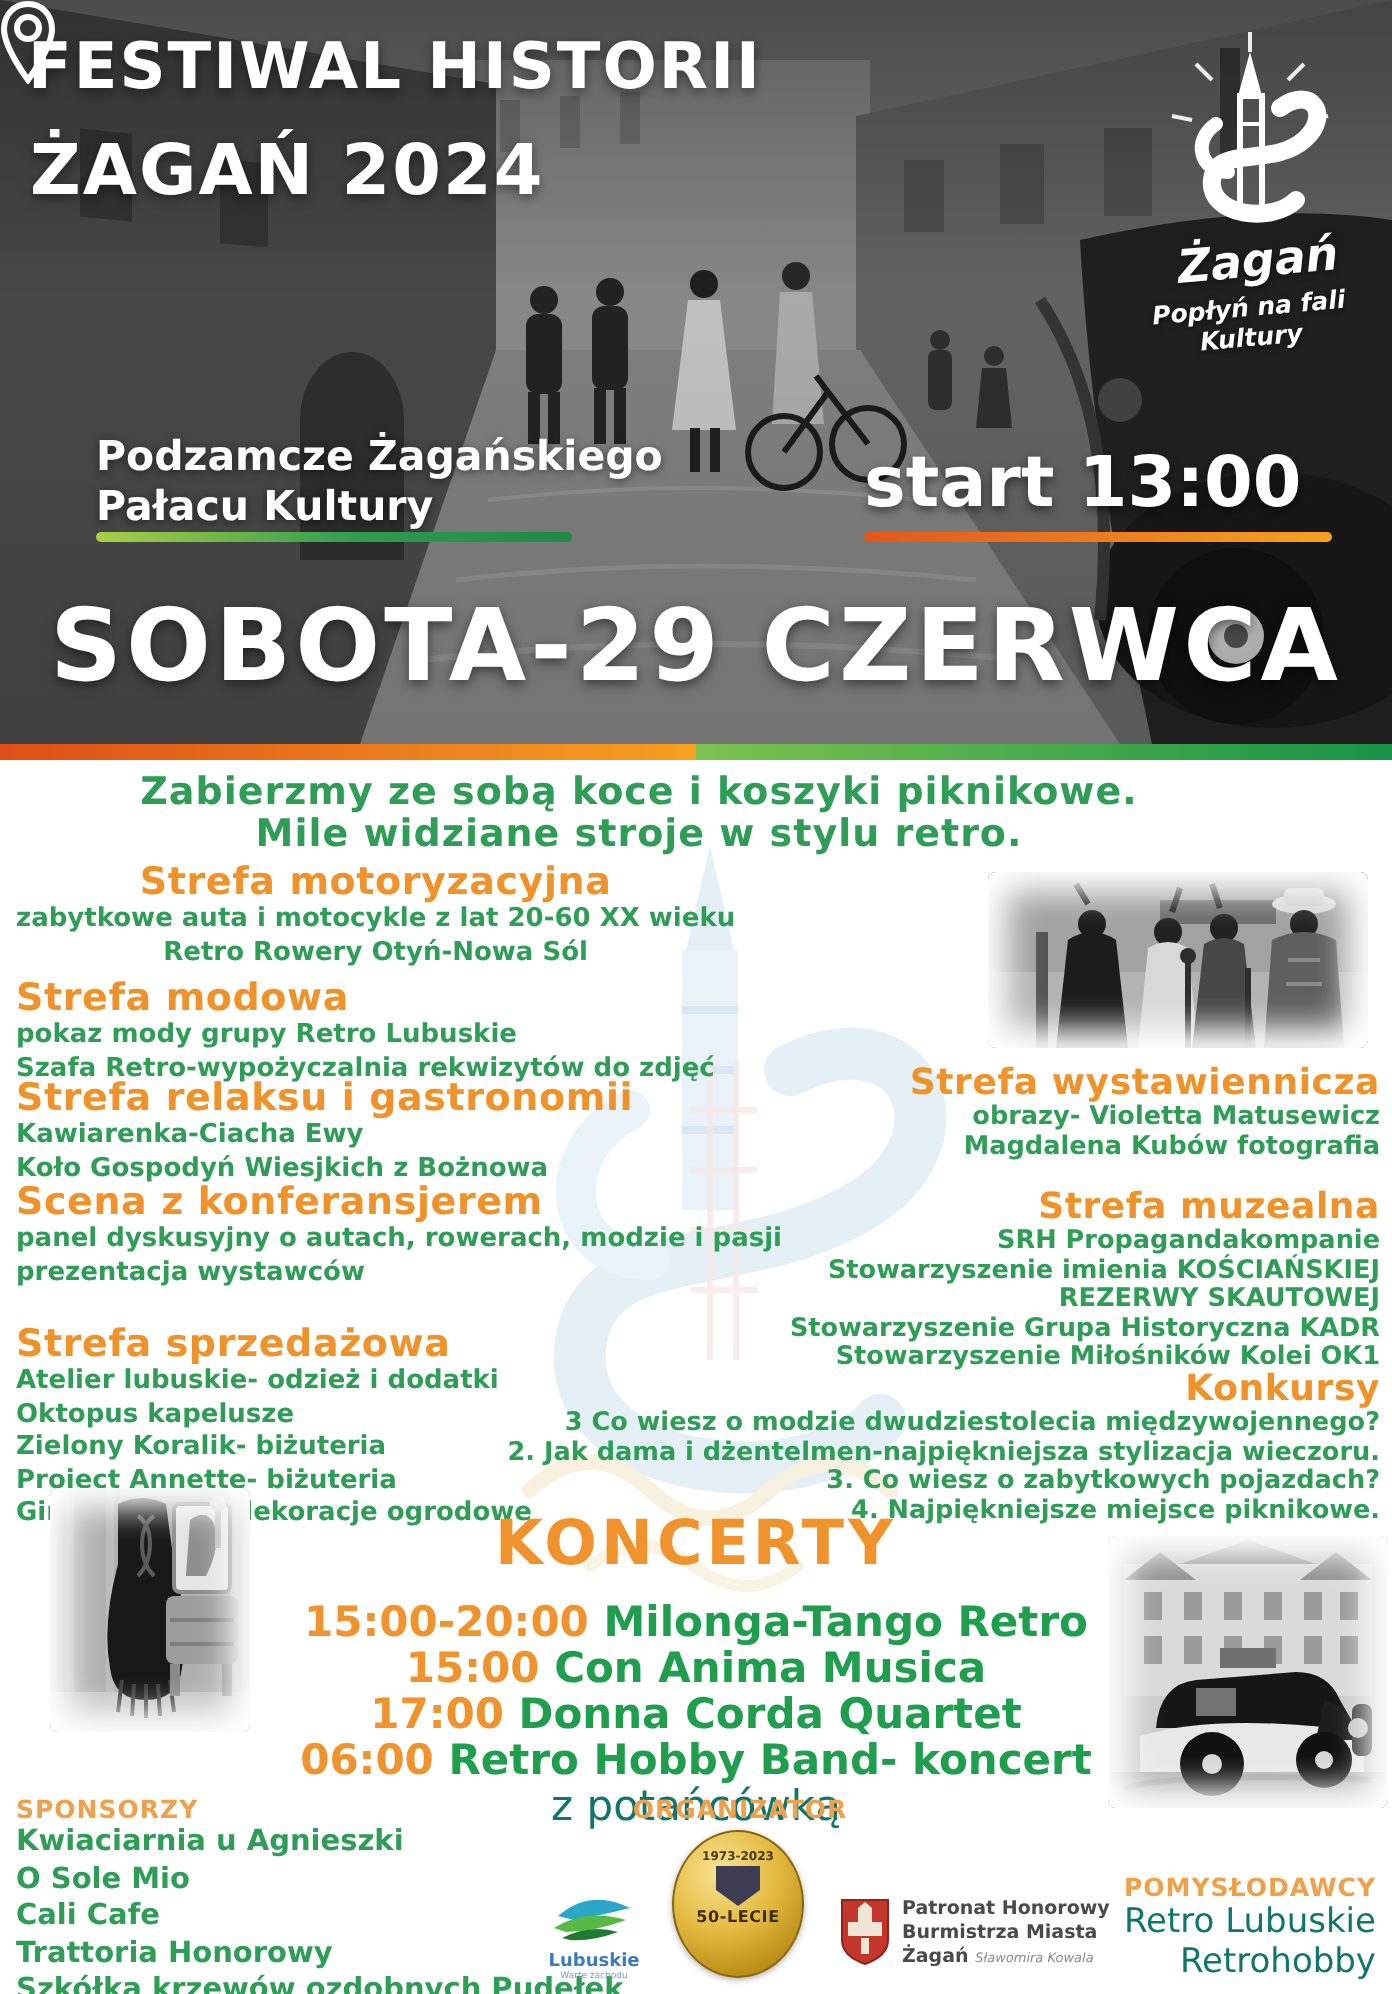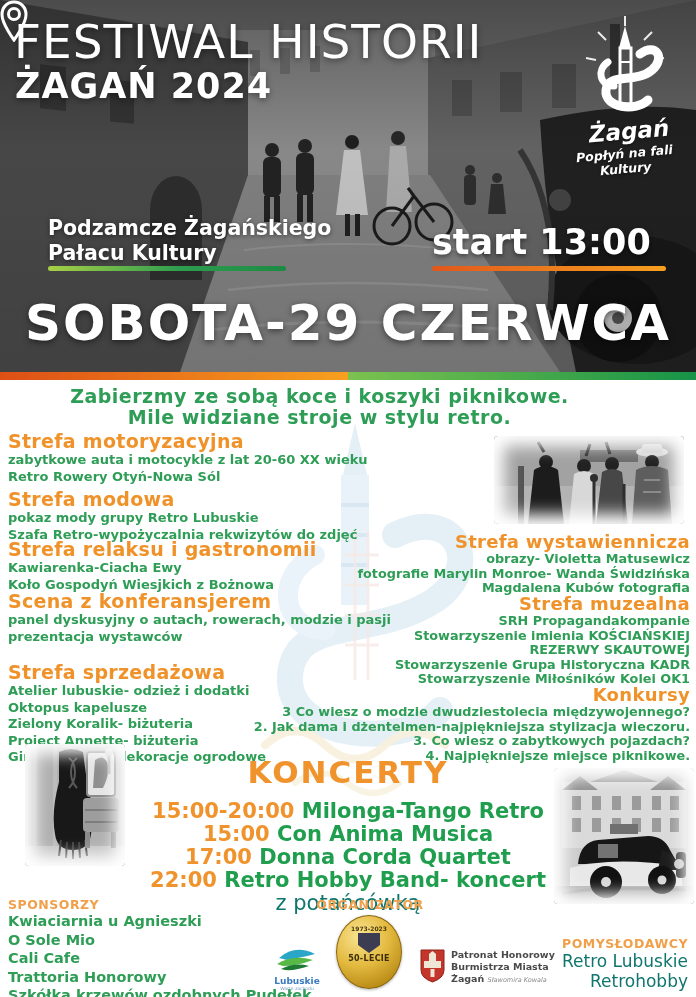--- a/index.html
+++ b/index.html
@@ -6,21 +6,21 @@
   #poster{
     position:relative;width:696px;height:997px;margin:0 auto;
     background:#ffffff;overflow:hidden;
     font-family:"DejaVu Sans","Liberation Sans",sans-serif;
   }
   
   .hero{position:absolute;left:0;top:0;width:696px;height:372px;background:#6f6f6f;overflow:hidden;}
   .hero svg{position:absolute;left:0;top:0;}
   .hero-shade{position:absolute;left:0;top:0;width:696px;height:372px;
     background:linear-gradient(180deg,rgba(0,0,0,.38) 0%,rgba(0,0,0,.10) 40%,rgba(0,0,0,.18) 100%);}
-  .title1{position:absolute;left:14px;top:14px;color:#fff;font-size:47px;font-weight:400;
+  .title1{position:absolute;left:14px;top:14px;color:#fff;font-size:32px;font-weight:700;
     letter-spacing:1px;text-shadow:0 2px 6px rgba(0,0,0,.45);white-space:nowrap;}
   .title2{position:absolute;left:15px;top:66px;color:#fff;font-size:35px;font-weight:800;
     letter-spacing:1px;text-shadow:0 2px 6px rgba(0,0,0,.45);}
   .logo-wrap{position:absolute;right:6px;top:14px;width:130px;height:176px;color:#fff;}
   .logo-wrap svg{position:absolute;left:18px;top:0;}
   .logo-city{position:absolute;left:14px;top:104px;width:110px;text-align:center;
     font-size:23px;font-style:italic;font-weight:bold;transform:rotate(-5deg);text-shadow:0 1px 3px rgba(0,0,0,.5);}
   .logo-tagline{position:absolute;left:0;top:132px;width:130px;text-align:center;
     font-size:12.5px;font-style:italic;font-weight:bold;line-height:15px;transform:rotate(-5deg);text-shadow:0 1px 3px rgba(0,0,0,.5);}
   .loc-pin{position:absolute;left:14px;top:216px;}
@@ -45,21 +45,21 @@
   
   .watermark{position:absolute;left:205px;top:415px;opacity:.55;pointer-events:none;}
   
   .zone{position:absolute;}
   .zone h3{margin:0;font-size:19px;font-weight:800;color:#f0922a;letter-spacing:.3px;}
   .zone .zi{font-size:13px;font-weight:bold;color:#2e9d56;line-height:16.5px;}
   .zl{left:8px;text-align:left;}
   .zr{right:6px;text-align:right;}
   .zr h3{font-size:18px;}
   .zr .zi{font-size:12.8px;line-height:14.6px;}
-  #zl0{top:430px;} #zl1{top:488px;} #zl2{top:538px;} #zl3{top:590px;} #zl4{top:641px;margin-top:20px;}
+  #zl0{top:430px;text-align:center;} #zl1{top:488px;} #zl2{top:538px;} #zl3{top:590px;} #zl4{top:641px;margin-top:20px;}
   #zr0{top:531px;} #zr1{top:593px;} #zr2{top:684px;}
   
   .photo{position:absolute;border-radius:4px;overflow:hidden;
     box-shadow:inset 0 0 14px 9px #ffffff;}
   .photo svg{display:block;}
   .photo::after{content:"";position:absolute;inset:0;box-shadow:inset 0 0 16px 10px #ffffff;border-radius:4px;}
   #photo-retro{left:494px;top:436px;width:190px;height:88px;}
   #photo-dress{left:25px;top:744px;width:100px;height:122px;}
   #photo-car{left:554px;top:768px;width:140px;height:136px;}
   
@@ -290,21 +290,20 @@
       </g>
       <line x1="100" y1="44" x2="100" y2="88" stroke="#2e2e2e" stroke-width="3"></line>
       <circle cx="100" cy="42" r="4" fill="#2e2e2e"></circle>
       <line x1="130" y1="48" x2="130" y2="88" stroke="#2e2e2e" stroke-width="3"></line>
     </svg>
   </div>
 
   <div id="zr0" class="zone zr">
     <h3>Strefa wystawiennicza</h3>
     <div class="zi">obrazy- Violetta Matusewicz</div>
-    <div class="zi">fotografie Marylin Monroe- Wanda Świdzińska</div>
     <div class="zi">Magdalena Kubów fotografia</div>
   </div>
   <div id="zr1" class="zone zr">
     <h3>Strefa muzealna</h3>
     <div class="zi">SRH Propagandakompanie</div>
     <div class="zi">Stowarzyszenie imienia KOŚCIAŃSKIEJ</div>
     <div class="zi">REZERWY SKAUTOWEJ</div>
     <div class="zi">Stowarzyszenie Grupa Historyczna KADR</div>
     <div class="zi">Stowarzyszenie Miłośników Kolei OK1</div>
   </div>
@@ -324,21 +323,21 @@
     </div>
     <div class="kev">
       <span class="ktime">15:00</span>
       <span>Con Anima Musica</span>
     </div>
     <div class="kev">
       <span class="ktime">17:00</span>
       <span>Donna Corda Quartet</span>
     </div>
     <div class="kev">
-      <span class="ktime">22:00</span>
+      <span class="ktime">06:00</span>
       <span>Retro Hobby Band- koncert</span>
     </div>
     <div class="kcont">z potańcówką</div>
   </div>
 
   <div id="photo-dress" class="photo">
     <svg width="100" height="122" viewBox="0 0 100 122">
       <rect width="100" height="122" fill="#b0b0b0"></rect>
       <g stroke="#bcbcbc" stroke-width="4">
           <line x1="10" y1="0" x2="10" y2="122"></line>

